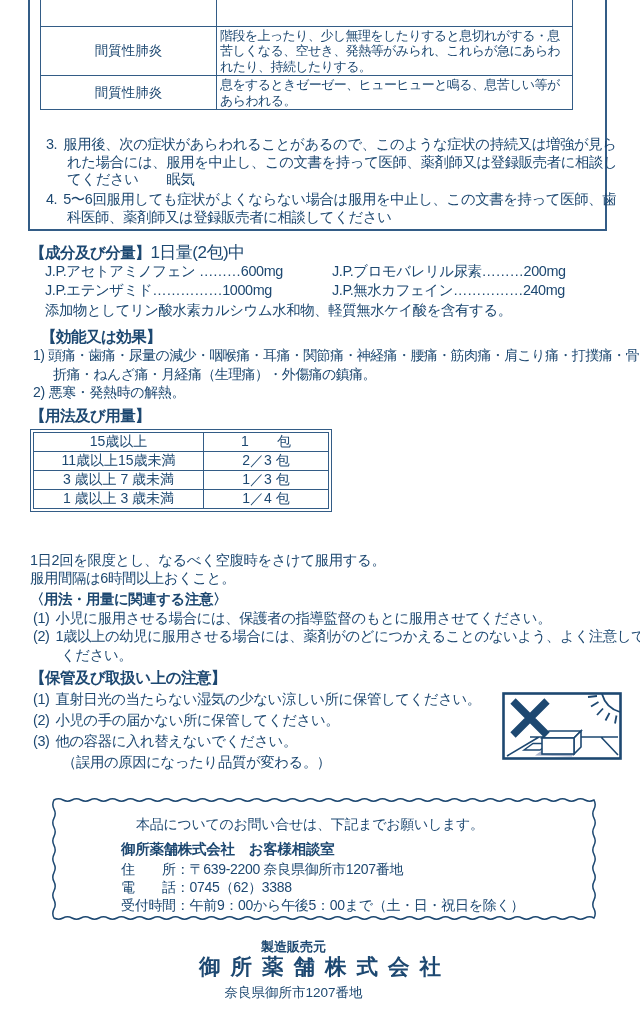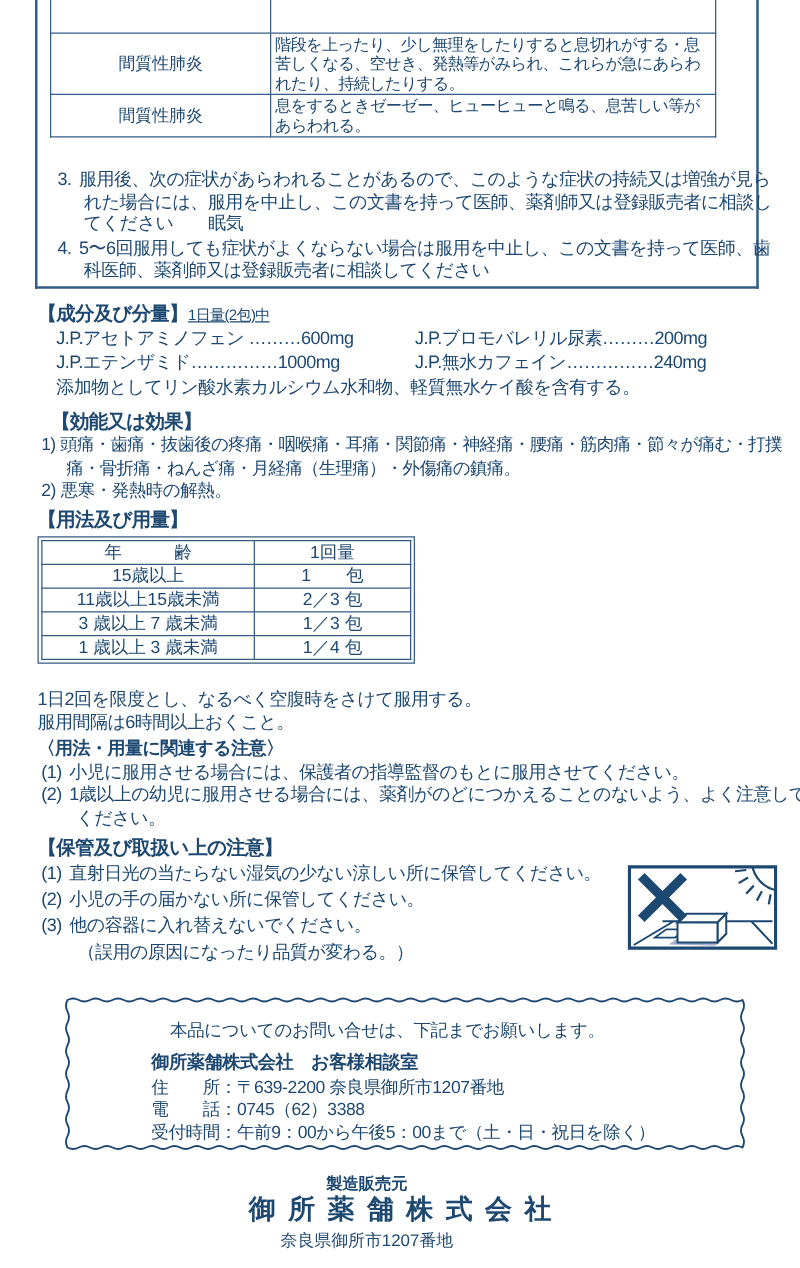--- a/index.html
+++ b/index.html
@@ -18,21 +18,21 @@
   .se-table tr.crop td{border-top:none;}
   .se-table td.c1{width:173px;text-align:center;font-size:13.5px;}
   .se-table td.c2{padding:1px 3px;letter-spacing:-0.6px;}
 
   .witem{position:absolute;left:46px;width:552px;font-size:14.4px;line-height:17.5px;
     padding-left:21px;text-indent:-21px;letter-spacing:-0.4px;}
   .witem .num{margin-right:6px;}
 
   
   .heading{position:absolute;left:30px;font-weight:bold;font-size:15.5px;letter-spacing:-0.5px;}
-  .heading .suffix{font-weight:normal;font-size:12px;text-decoration:underline;}
+  .heading .suffix{font-weight:normal;font-size:17px;}
 
   .bodyline{position:absolute;font-size:14.4px;letter-spacing:-0.4px;line-height:18.5px;}
   .hang{padding-left:20px;text-indent:-20px;}
   .hang .num{margin-right:4px;}
   .hang26{padding-left:28px;text-indent:-28px;}
   .hang26 .num{margin-right:6px;}
 
   .ing-row .col1{display:inline-block;width:287px;}
 
   
@@ -89,34 +89,30 @@
 <div class="bodyline ing-row" style="left:45px;top:262px;width:580px;">
   <span class="col1">J.P.アセトアミノフェン ………600mg</span><span>J.P.ブロモバレリル尿素………200mg</span>
 </div>
 <div class="bodyline ing-row" style="left:45px;top:281px;width:580px;">
   <span class="col1">J.P.エテンザミド……………1000mg</span><span>J.P.無水カフェイン……………240mg</span>
 </div>
 <div class="bodyline" style="left:45px;top:301px;width:580px;">添加物としてリン酸水素カルシウム水和物、軽質無水ケイ酸を含有する。</div>
 
 <div class="heading" style="top:327px;margin-left:11px;">【効能又は効果】</div>
 <div class="bodyline hang" style="left:33px;top:346px;width:586px;font-size:14px;letter-spacing:-0.6px;">
-  <span class="num">1)</span><span>頭痛・歯痛・抜歯後の疼痛・咽喉痛・耳痛・関節痛・神経痛・腰痛・筋肉痛・節々が痛む・打撲痛・骨折痛・ねんざ痛・月経痛（生理痛）・外傷痛の鎮痛。</span>
+  <span class="num">1)</span><span>頭痛・歯痛・尿量の減少・咽喉痛・耳痛・関節痛・神経痛・腰痛・筋肉痛・肩こり痛・打撲痛・骨折痛・ねんざ痛・月経痛（生理痛）・外傷痛の鎮痛。</span>
 </div>
 <div class="bodyline hang" style="left:33px;top:383px;width:586px;font-size:14px;">
   <span class="num">2)</span><span>悪寒・発熱時の解熱。</span>
 </div>
 
 <div class="heading" style="top:406px;">【用法及び用量】</div>
 <div class="dose-wrap">
   <table class="dose">
     <tbody>
-        <tr>
-      <td class="a">年　　　齢</td>
-      <td class="b">1回量</td>
-    </tr>
     <tr>
       <td class="a">15歳以上</td>
       <td class="b">1　　包</td>
     </tr>
     <tr>
       <td class="a">11歳以上15歳未満</td>
       <td class="b">2／3 包</td>
     </tr>
     <tr>
       <td class="a">3 歳以上 7 歳未満</td>

